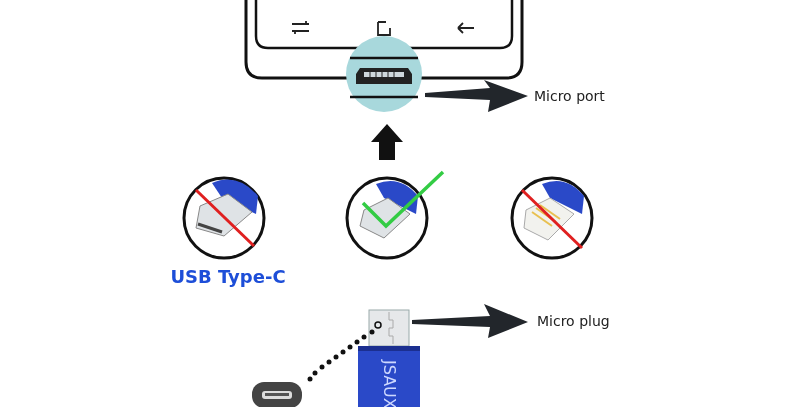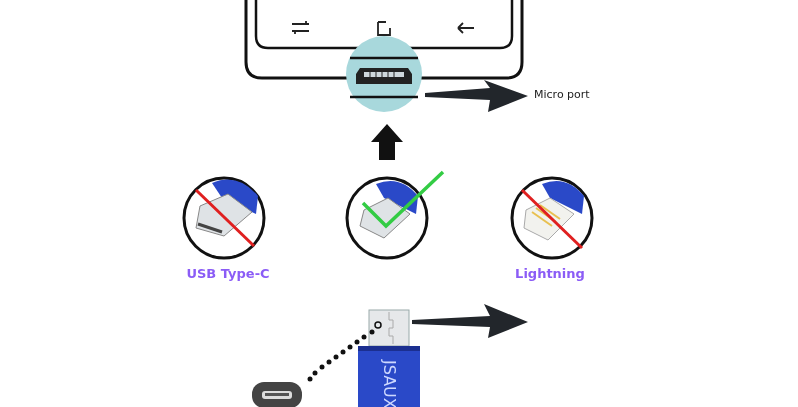--- a/index.html
+++ b/index.html
@@ -1,20 +1,20 @@
 <!DOCTYPE html>
 <html><head>
 <meta charset="utf-8">
 <style>
   html,body{margin:0;padding:0;background:#fff;}
   #stage{position:relative;width:798px;height:407px;overflow:hidden;background:#fff;font-family:"DejaVu Sans",sans-serif;}
   svg{position:absolute;left:0;top:0;}
   .lbl{position:absolute;font-family:"DejaVu Sans",sans-serif;color:#222;}
-  .cap{font-size:13px;font-weight:bold;color:#8b5cf6;text-align:center;width:140px;}
-  .callout{font-size:11px;color:#222;}
+  .cap{font-size:18px;font-weight:bold;color:#1d4ed8;text-align:center;width:140px;}
+  .callout{font-size:14px;color:#222;}
 </style>
 </head>
 <body>
 
 <div id="stage">
   <svg width="798" height="407" viewBox="0 0 798 407">
 
     <g>
       <path d="M246 0 V62 Q246 78 262 78 H506 Q522 78 522 62 V0" fill="none" stroke="#111" stroke-width="3"></path>
       <path d="M256 0 V36 Q256 48 268 48 H500 Q512 48 512 36 V0" fill="none" stroke="#111" stroke-width="2.5"></path>
@@ -102,16 +102,16 @@
     <g>
       <rect x="252" y="382" width="50" height="26" rx="12" fill="#444"></rect>
       <rect x="262" y="391" width="30" height="8" rx="3" fill="#ddd"></rect>
       <rect x="265" y="393" width="24" height="3" fill="#555"></rect>
     </g>
 
     <path d="M412 320 L490 316 L484 304 L528 322 L488 338 L490 327 L412 324 Z" fill="#22262b"></path>
   </svg>
 
   <div class="lbl callout" style="left:534px;top:88px;">Micro port</div>
+  <div class="lbl callout" style="left:537px;top:313px;">Micro plug</div>
 
   <div class="lbl cap" style="left:158px;top:266px;">USB Type-C</div>
-  <div class="lbl cap" style="left:480px;top:266px;">Lightning</div>
 </div>
 
 </body></html>

